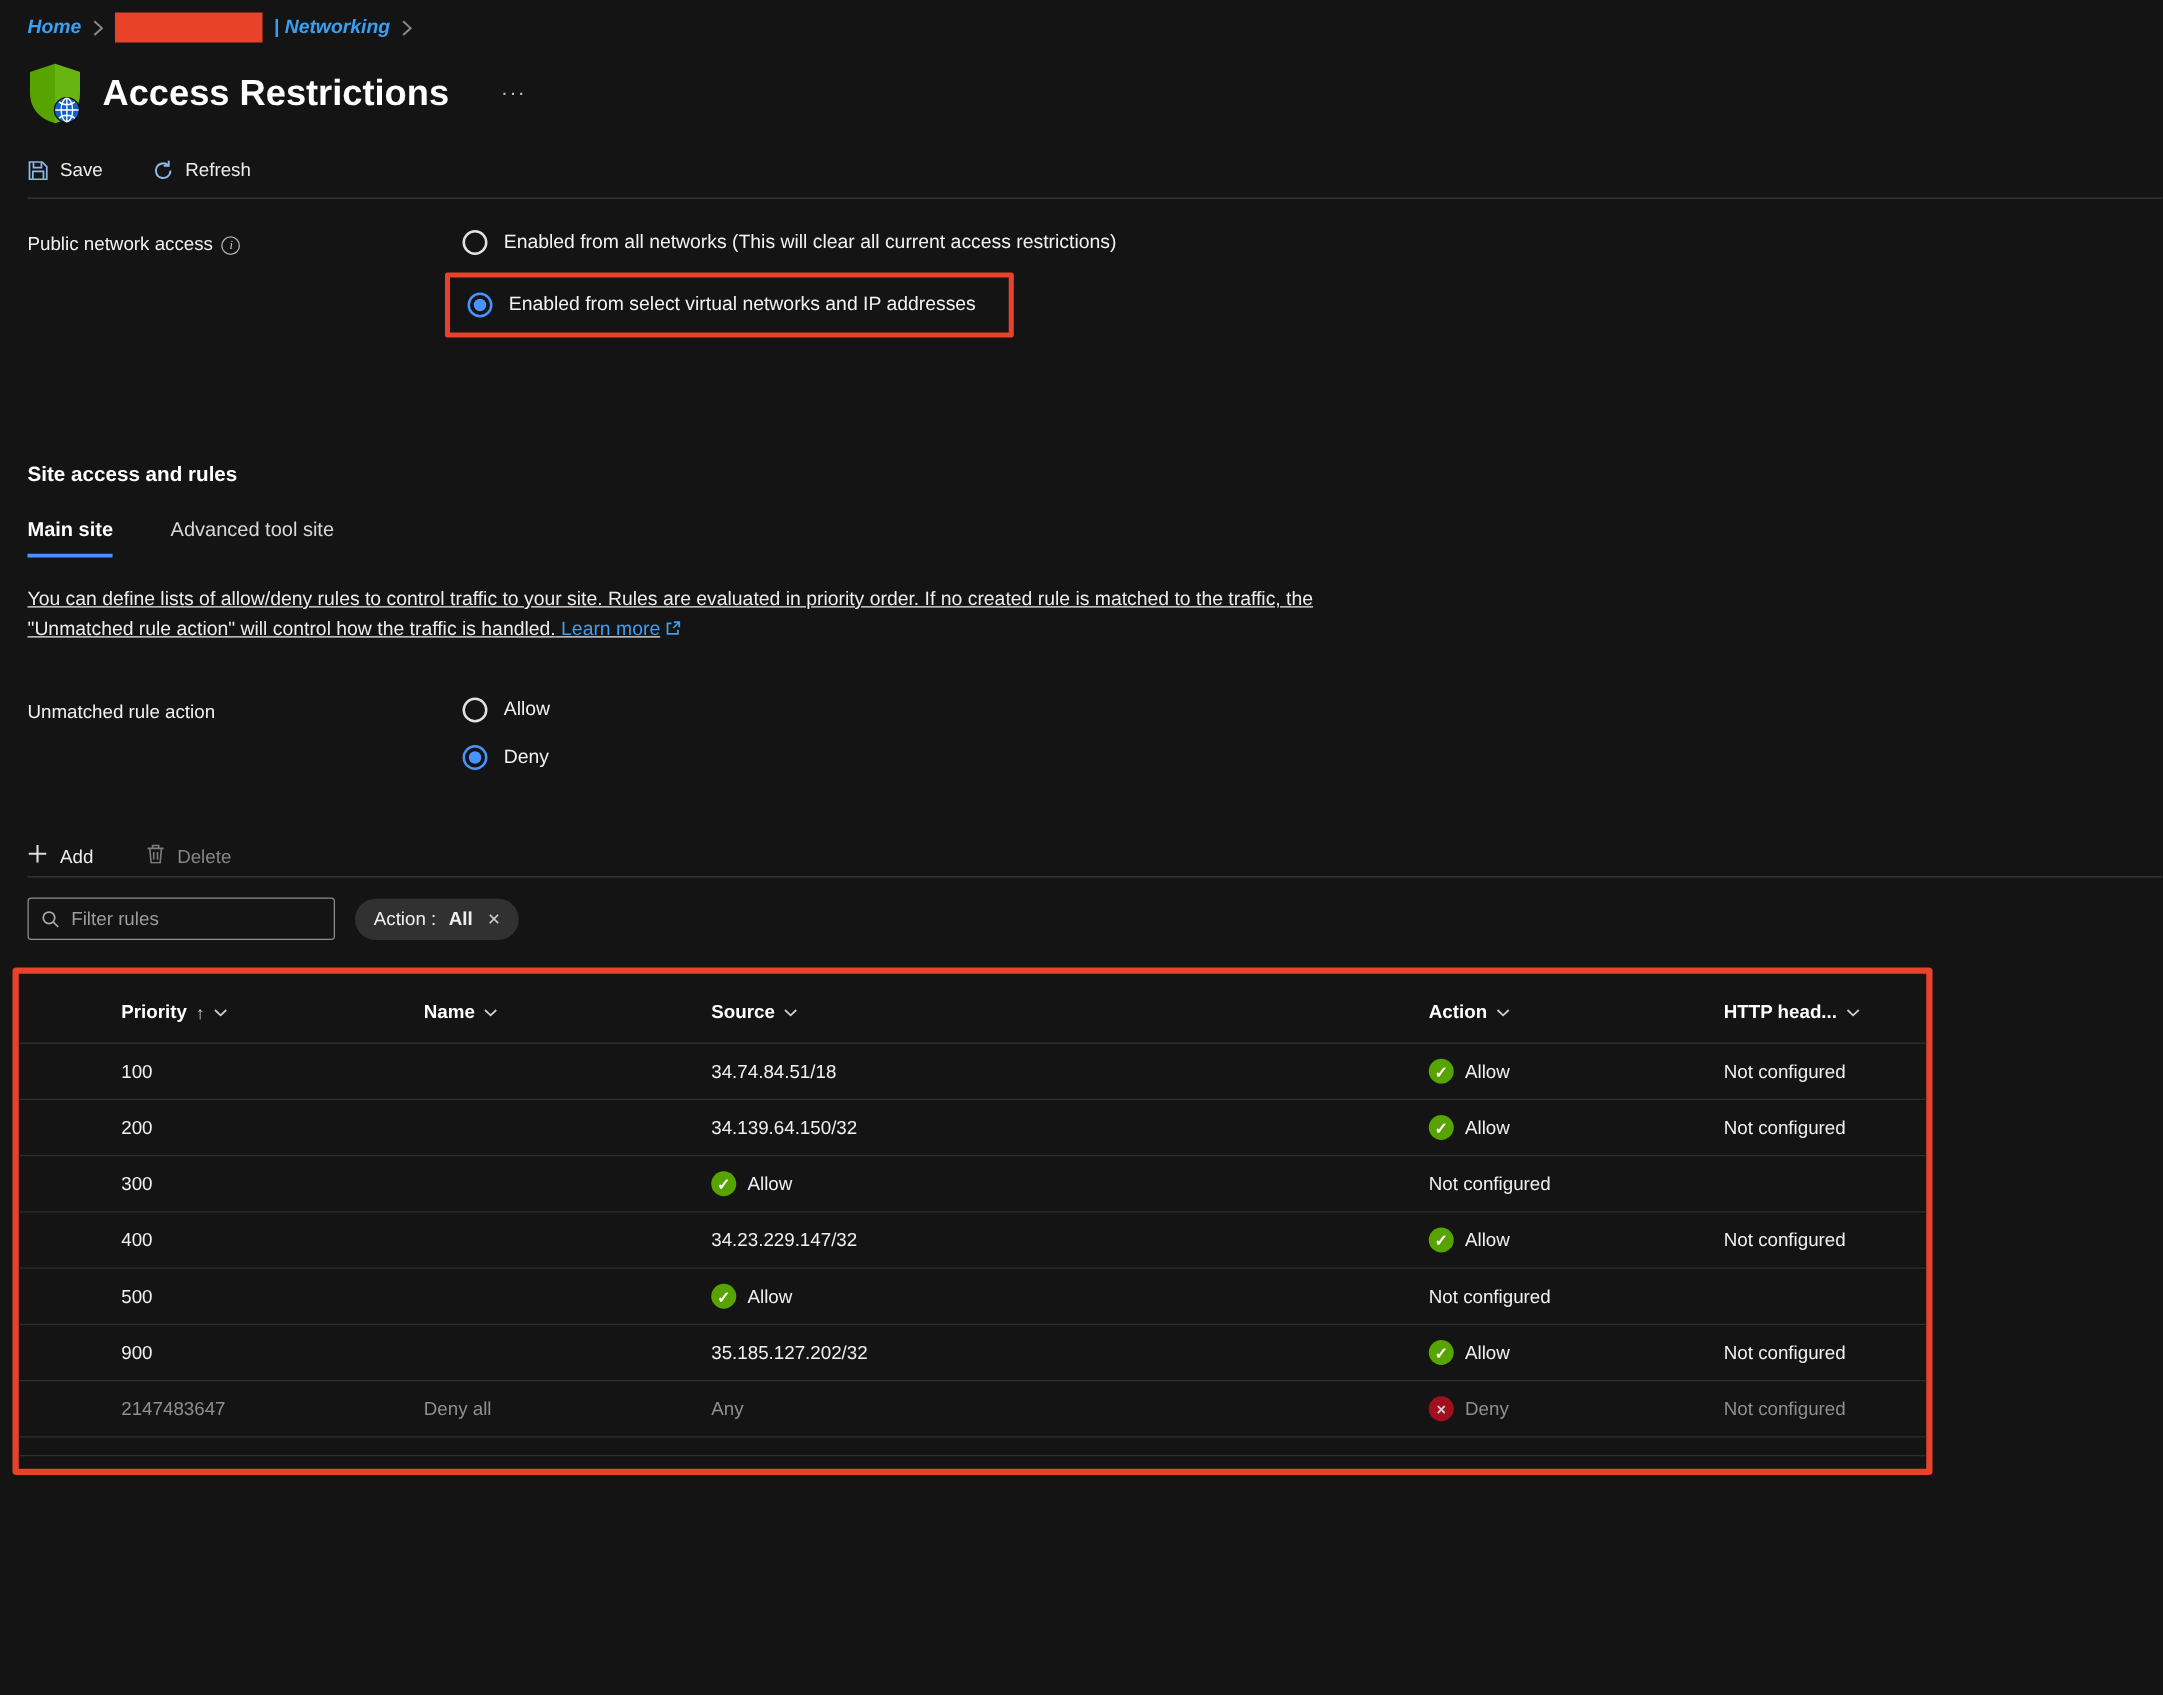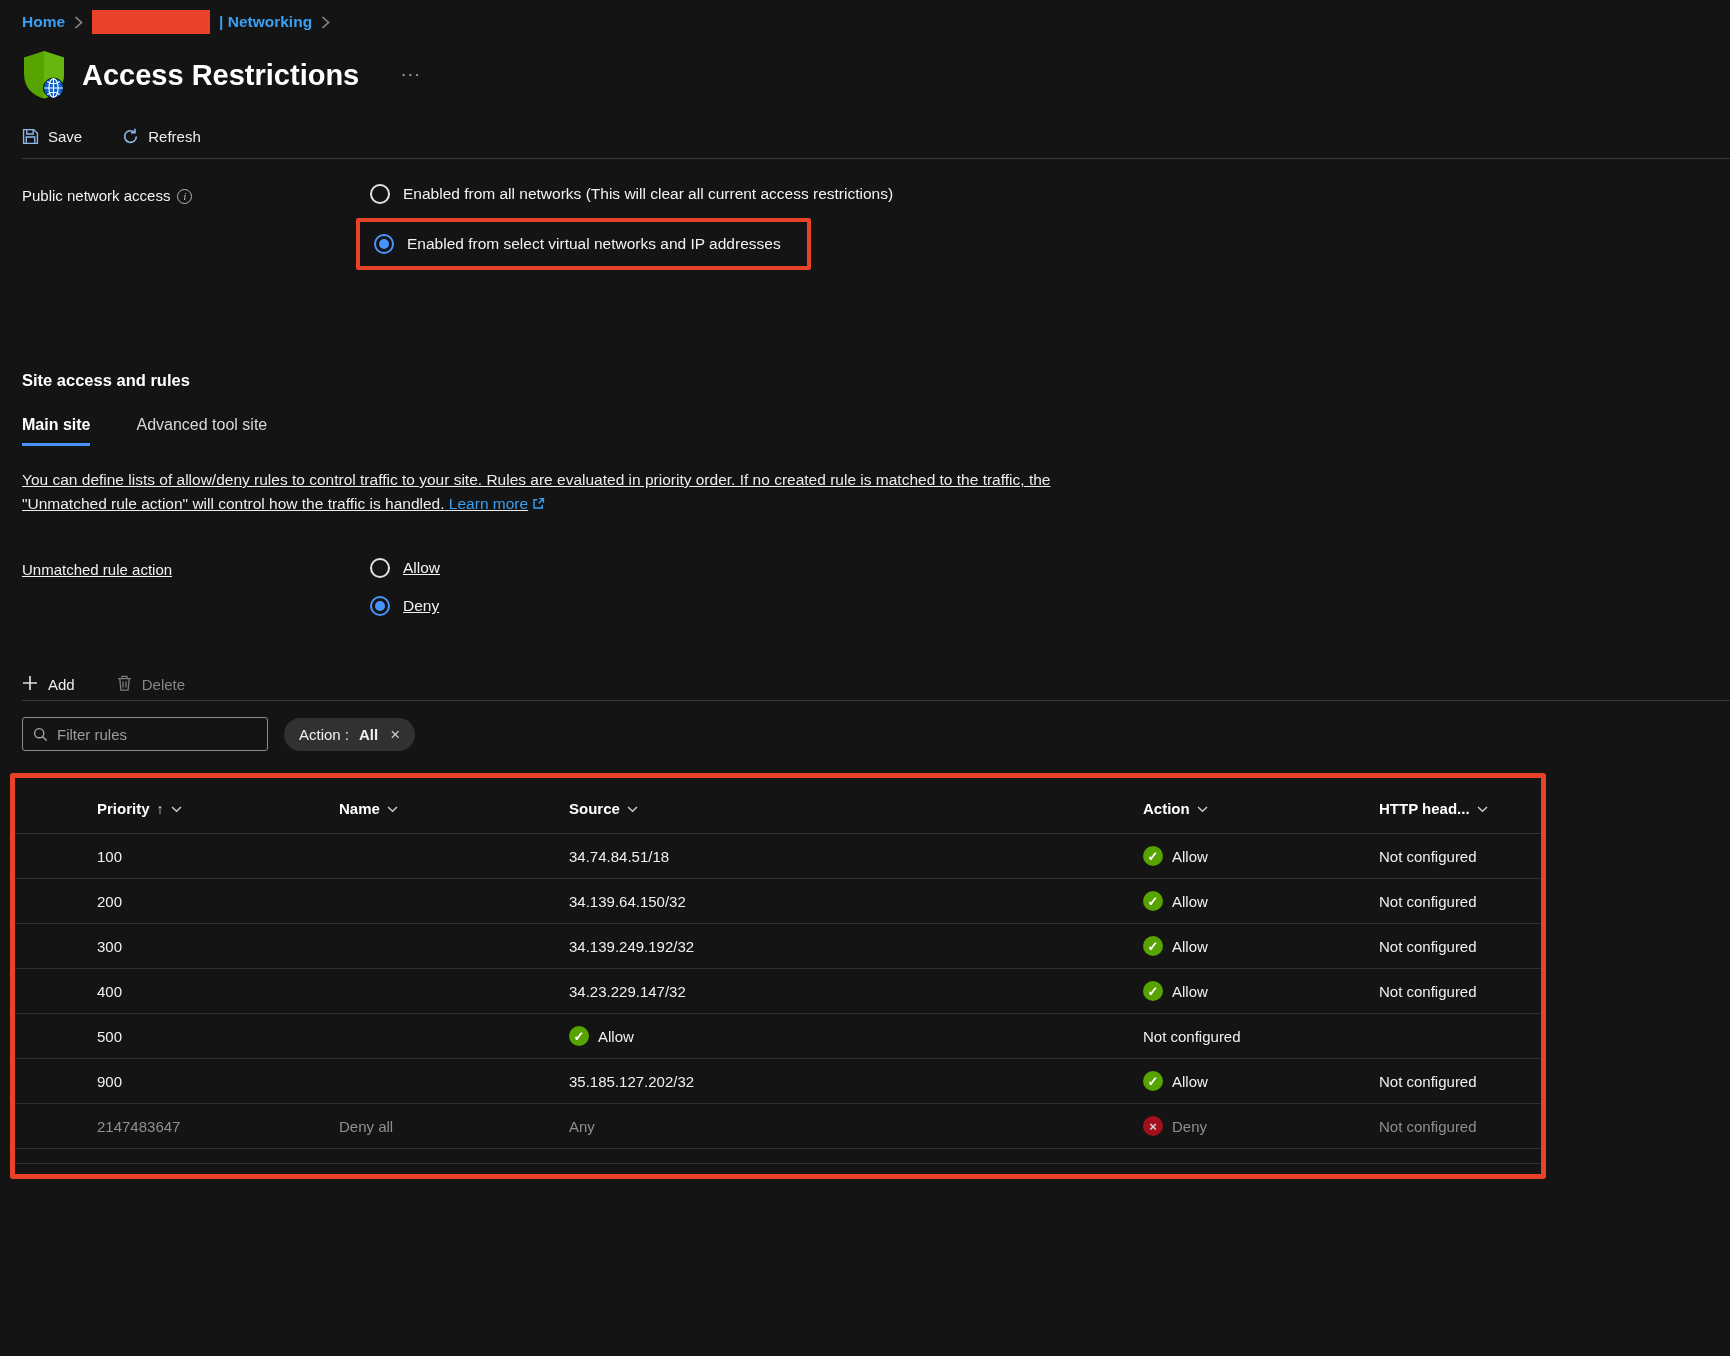--- a/index.html
+++ b/index.html
@@ -6,21 +6,21 @@
     --bg:#141414; --text:#f5f5f5; --accent:#4894fe; --link:#3aa0f3;
     --highlight:#e8432a; --allow:#57a300; --deny:#c50f1f;
   }
   *{box-sizing:border-box;margin:0;padding:0;}
   html,body{margin:0;padding:0;}
   body{background:var(--bg);color:var(--text);font-family:"Liberation Sans",sans-serif;}
   .page{width:1730px;height:1356px;position:relative;overflow:hidden;background:var(--bg);padding-left:22px;padding-top:10px;}
 
   
   .breadcrumb{display:flex;align-items:center;gap:9px;font-size:15.5px;height:24px;}
-  .crumb{color:var(--link);font-weight:600;text-decoration:none;cursor:pointer;}
+  .crumb{color:var(--link);font-weight:600;text-decoration:none;cursor:pointer;font-style:italic;}
   .crumb-sep{display:inline-flex;align-items:center;margin-top:1px;}
   .redaction{display:inline-block;width:118px;height:24px;background:var(--highlight);}
 
   
   .title-row{display:flex;align-items:center;margin-top:14px;gap:16px;height:54px;}
   .shield-wrap{width:44px;height:50px;display:flex;align-items:center;}
   h1{font-size:29px;font-weight:700;color:#fff;}
   .more-dots{color:#bdbdbd;font-size:17px;letter-spacing:2px;margin-left:26px;margin-top:-8px;cursor:pointer;}
 
   
@@ -166,21 +166,21 @@
   <p class="description">
     <span>You can define lists of allow/deny rules to control traffic to your site. Rules are evaluated in priority order. If no created rule is matched to the traffic, the "Unmatched rule action" will control how the traffic is handled.</span>
     <a class="learn-more">Learn more</a><span class="ext-icon">
         <svg width="13" height="13" viewBox="0 0 13 13">
           <path d="M5.2 2.7 H2 v8.3 h8.3 V7.8" fill="none" stroke="currentColor" stroke-width="1.4"></path>
           <path d="M7.2 1.6 h4.2 v4.2 M11 2 L6.6 6.4" fill="none" stroke="currentColor" stroke-width="1.4"></path>
         </svg>
       </span>
   </p>
 
-  <div class="form-row" style="margin-top:34px;text-decoration:underline;">
+  <div class="form-row" style="margin-top:34px;">
     <div class="form-label">
       <span>Unmatched rule action</span>
     </div>
     <div class="radio-group">
       <label class="radio-option">
         <span class="radio"></span>
         <span>Allow</span>
       </label>
       <label class="radio-option">
         <span class="radio checked"></span>
@@ -293,21 +293,20 @@
       <span class="status-icon allow">✓</span>
       <span class="action-label">Allow</span>
     </div>
     <div class="c-http">Not configured</div>
   </div>
 
   <div class="grid t-row">
     <div></div>
     <div class="c-priority">300</div>
     <div class="c-name"></div>
-    <div class="c-source">34.139.249.192/32</div>
     <div class="c-action">
       <span class="status-icon allow">✓</span>
       <span class="action-label">Allow</span>
     </div>
     <div class="c-http">Not configured</div>
   </div>
 
   <div class="grid t-row">
     <div></div>
     <div class="c-priority">400</div>

